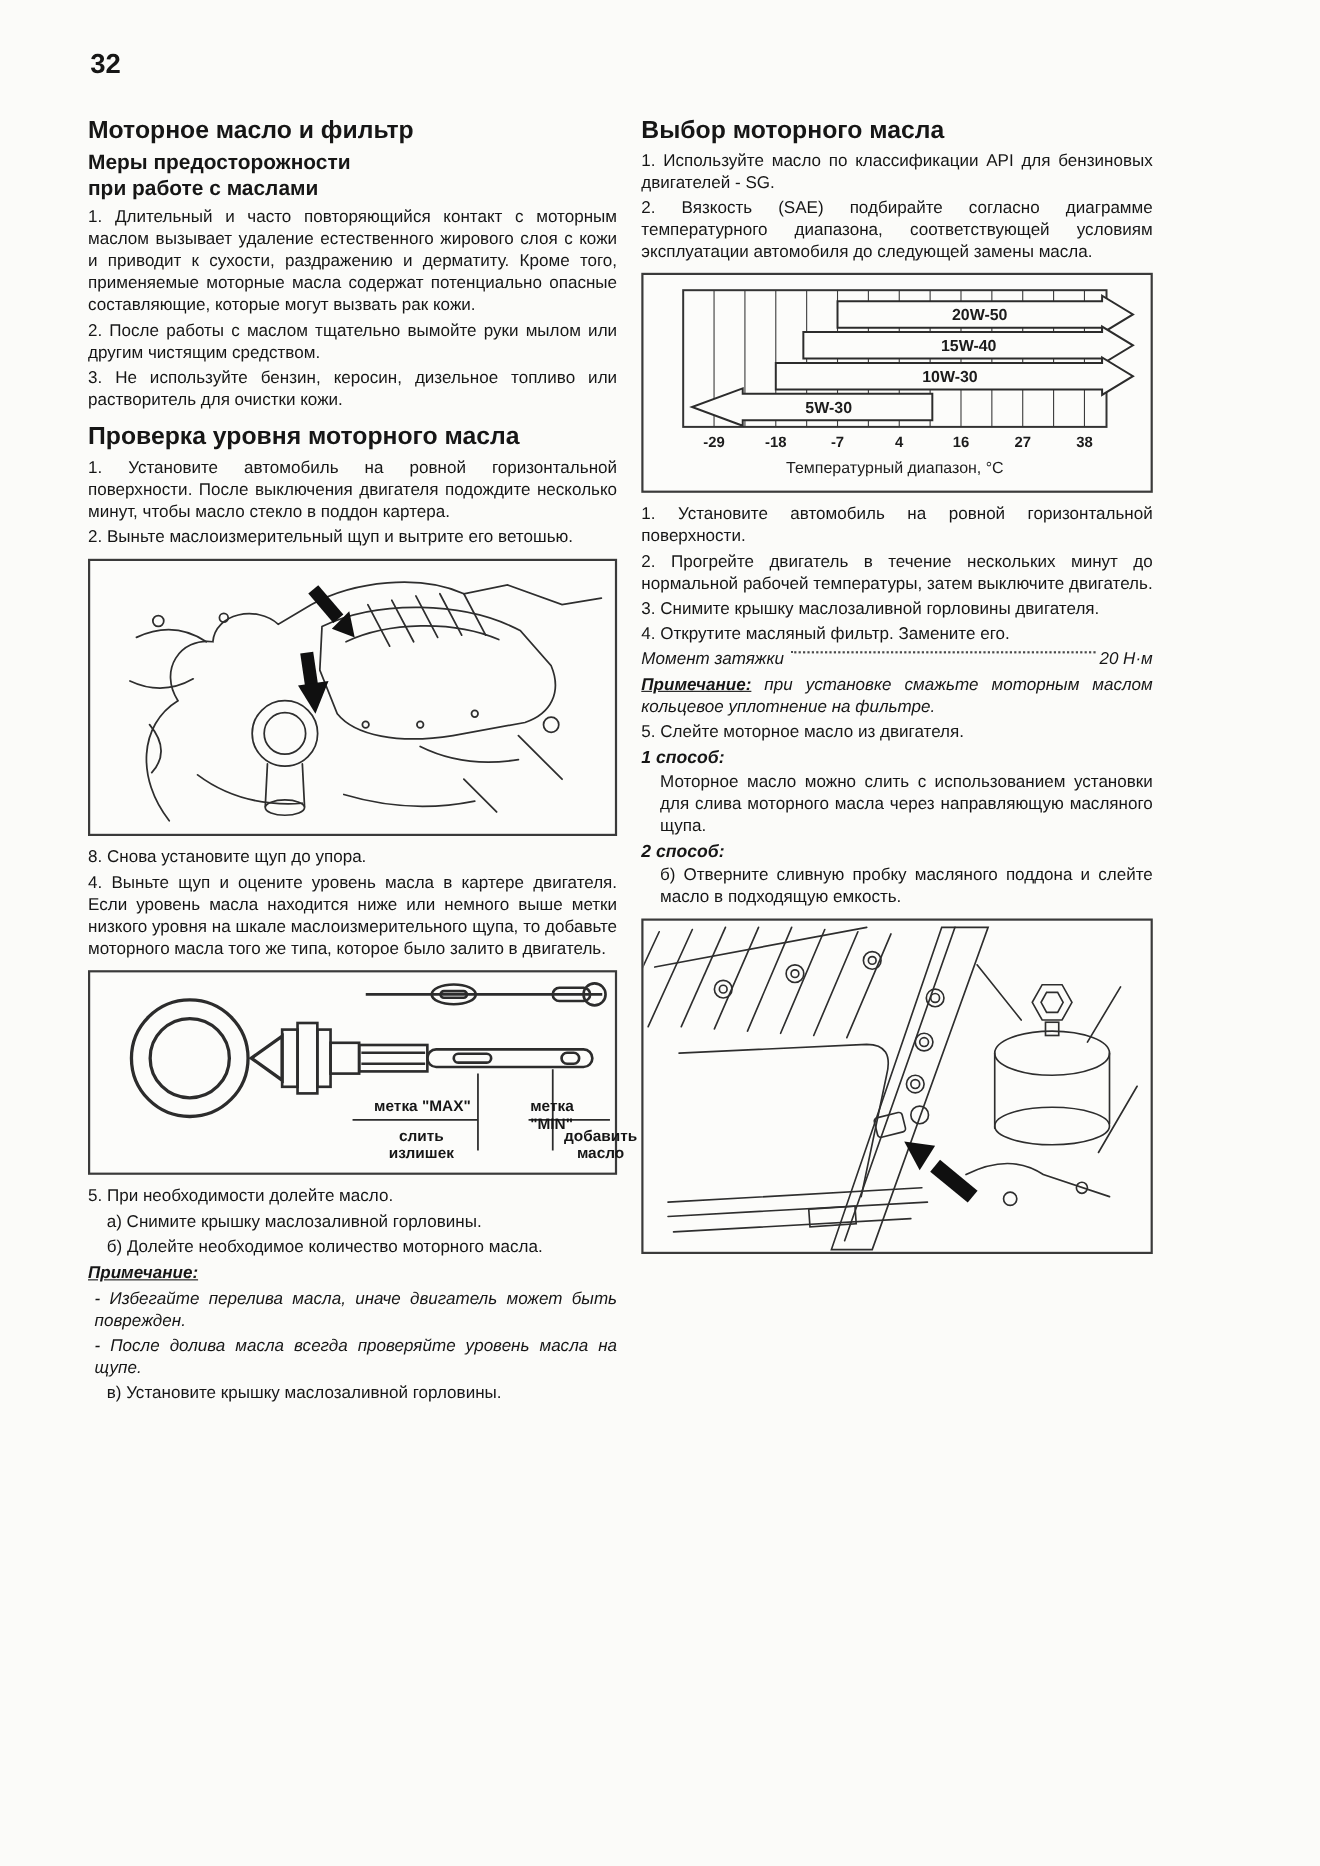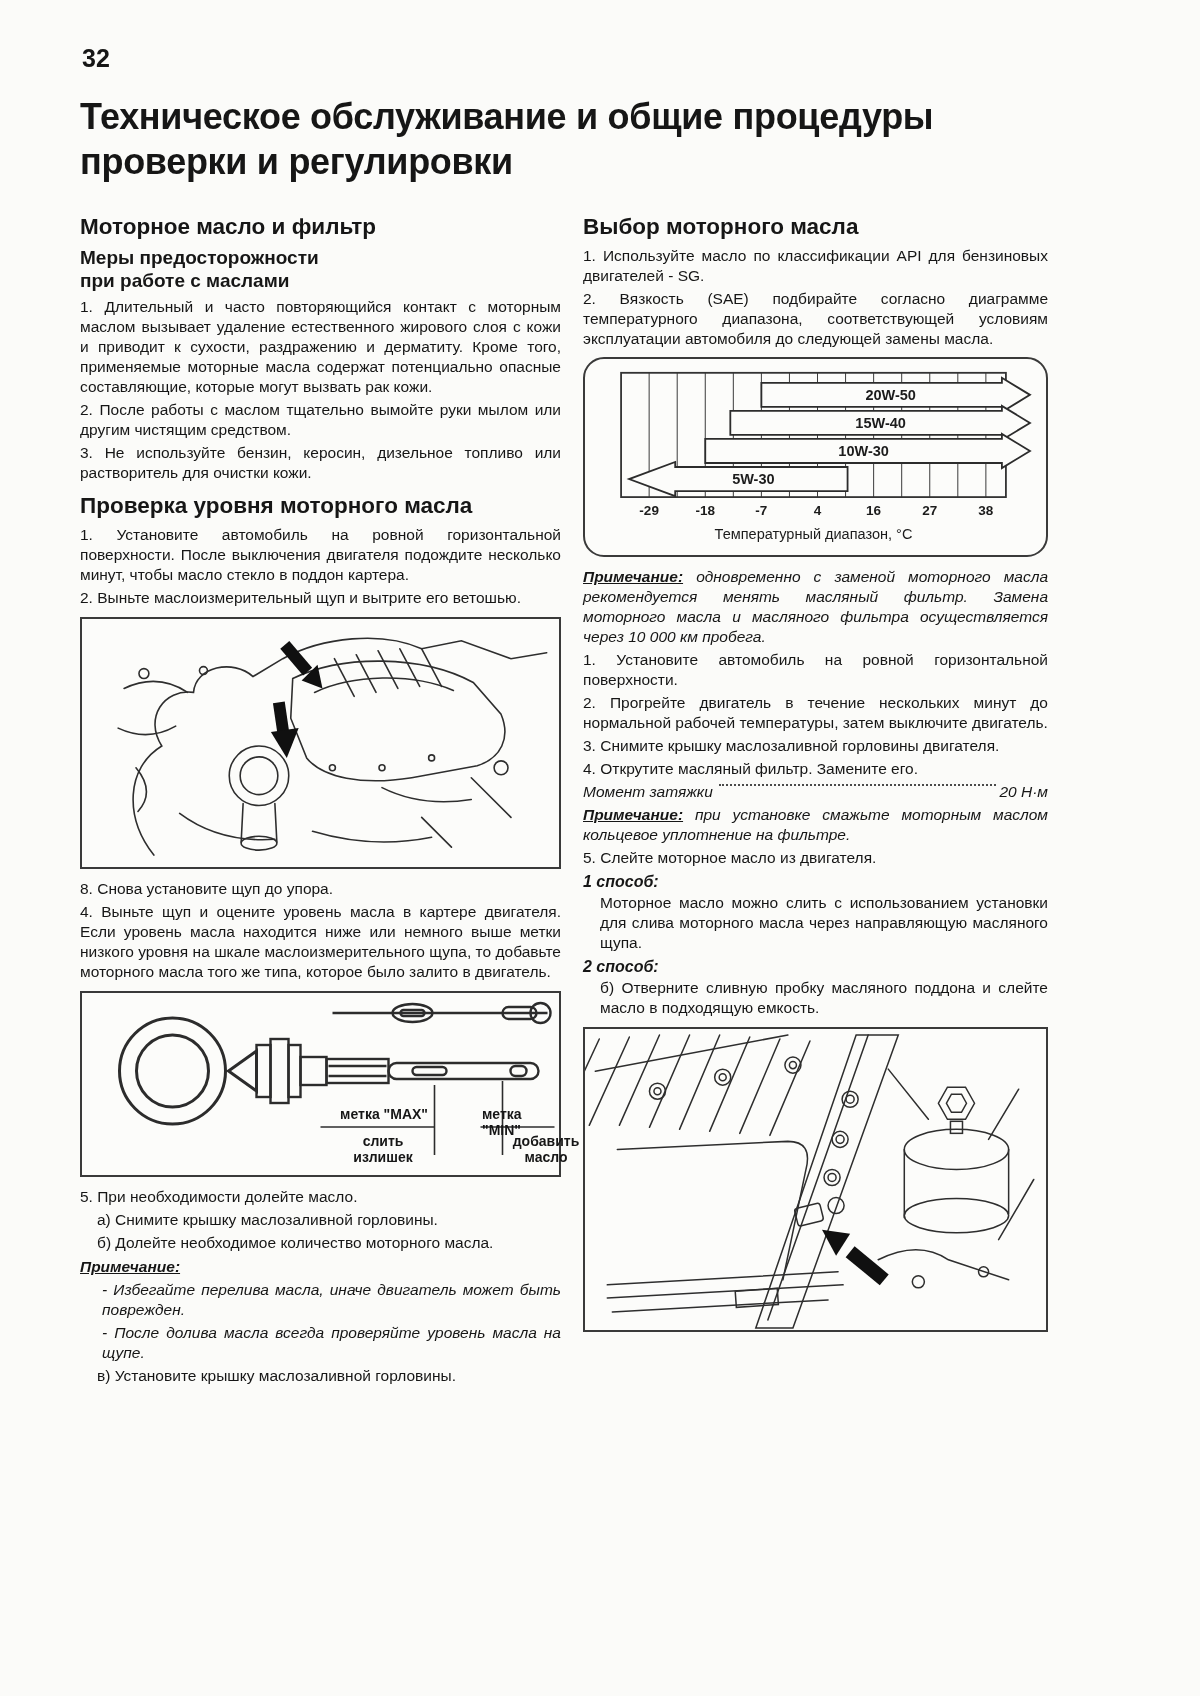--- a/index.html
+++ b/index.html
@@ -16,41 +16,40 @@
   .col-left{width:481px;flex:0 0 481px;}
   .col-right{width:465px;flex:0 0 465px;}
   h2{font-size:22.5px;font-weight:700;margin:10px 0 6px;line-height:1.15;}
   h3{font-size:19px;font-weight:700;margin:6px 0 5px;line-height:1.22;}
   .p{font-size:15.5px;line-height:1.29;text-align:justify;margin:0 0 3px;}
   .p.left-align{text-align:left;}
   .sub{padding-left:17px;}
   .indent{padding-left:17px;}
   .note-label{font-style:italic;font-weight:600;text-decoration:underline;}
   .note-text{font-style:italic;}
-  .dash{font-style:italic;padding-left:6px;margin-left:16px;}
+  .dash{font-style:italic;padding-left:6px;}
   .figure{border:2px solid #3a3a3a;background:#fcfcfa;margin:9px 0 10px;position:relative;box-sizing:border-box;}
   .figure svg{display:block;width:100%;height:100%;}
   .fig-engine{height:252px;}
   .fig-dipstick{height:186px;}
   .fig-chart{height:200px;}
   .fig-drain{height:305px;}
   .dip-label{position:absolute;font-size:14px;font-weight:700;line-height:1.15;}
   .torque{display:flex;align-items:flex-start;font-style:italic;font-size:15.5px;margin:4px 0 4px;}
   .torque .dots{flex:1;border-bottom:2px dotted #4a4a4a;margin:0 3px 3px 6px;height:1px;}
   .method-label{font-size:16px;font-weight:700;font-style:italic;margin:5px 0 2px;}
   .mt4{margin-top:4px;}
-  .mt8{margin-top:8px;border-radius:21px;}
+  .mt8{margin-top:8px;}
 </style>
 </head>
 <body>
 
 <div class="page">
 
   <div class="pageno">32</div>
-  <h1 class="doc-title">Техническое обслуживание и общие процедуры проверки и регулировки</h1>
 
   <div class="cols">
 
     <div class="col-left">
 
       <h2>Моторное масло и фильтр</h2>
       <h3>
         <span>Меры предосторожности</span><br>
         <span>при работе с маслами</span>
       </h3>
@@ -189,24 +188,20 @@
             <text x="176" y="154">-7</text>
             <text x="232" y="154">4</text>
             <text x="288" y="154">16</text>
             <text x="344" y="154">27</text>
             <text x="400" y="154">38</text>
           </g>
           <text x="228" y="178" font-size="14.5" fill="#1c1c1c" text-anchor="middle" font-family="Liberation Sans, sans-serif">Температурный диапазон, °С</text>
         </svg>
       </div>
 
-      <div class="p">
-        <span class="note-label">Примечание:</span>
-        <span class="note-text">одновременно с заменой моторного масла рекомендуется менять масляный фильтр. Замена моторного масла и масляного фильтра осуществляется через 10 000 км пробега.</span>
-      </div>
       <div class="p">1. Установите автомобиль на ровной горизонтальной поверхности.</div>
       <div class="p">2. Прогрейте двигатель в течение нескольких минут до нормальной рабочей температуры, затем выключите двигатель.</div>
       <div class="p">3. Снимите крышку маслозаливной горловины двигателя.</div>
       <div class="p left-align">4. Открутите масляный фильтр. Замените его.</div>
 
       <div class="torque">
         <span>Момент затяжки</span>
         <span class="dots"></span>
         <span>20 Н·м</span>
       </div>

